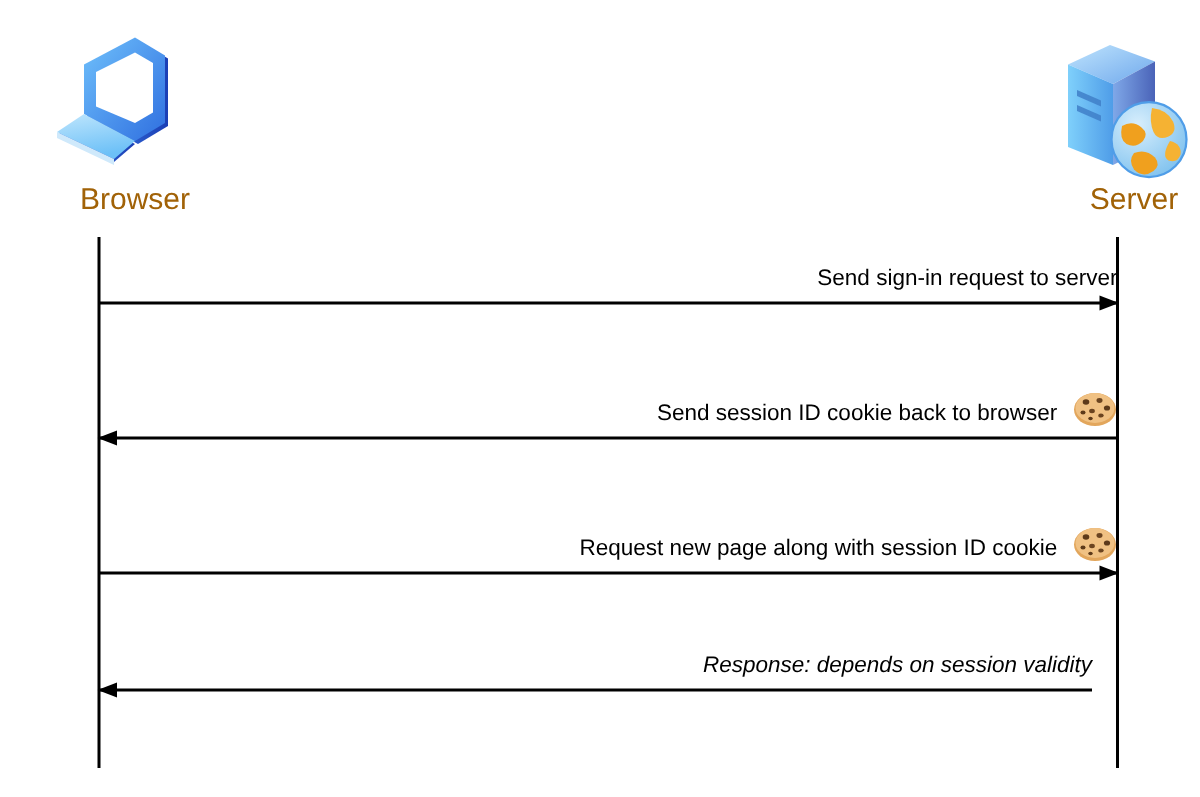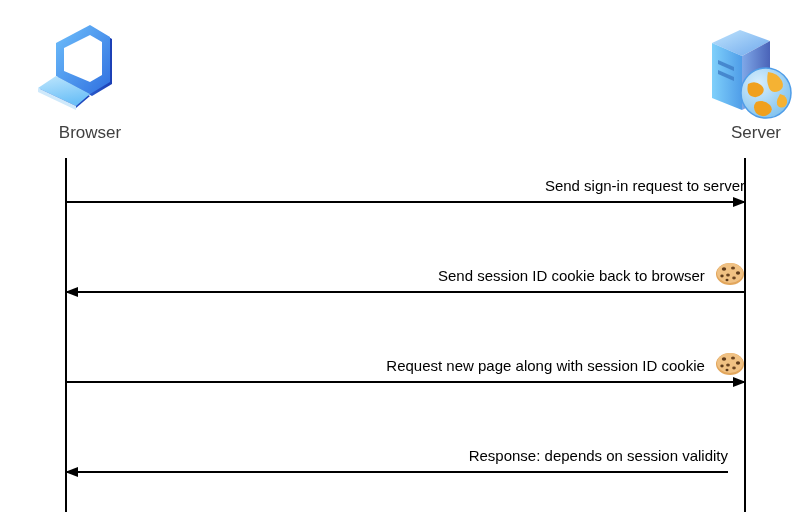--- a/index.html
+++ b/index.html
@@ -24,22 +24,22 @@
     text-align: center;
     width: 160px;
   }
   .actor-icon {
     width: 100px;
     height: 100px;
     margin: 0 auto;
     display: block;
   }
   .actor-label {
-    font-size: 17px;
-    color: #404040;
+    font-size: 20px;
+    color: #a16207;
     line-height: 18px;
     margin-top: 2px;
     white-space: nowrap;
     padding-left: 20px;
   }
 
   #actor-browser { left: 0px;   top: 22px; }
   #actor-server  { left: 666px; top: 22px; }
 
   
@@ -211,21 +211,21 @@
         <ellipse cx="13" cy="13" rx="1.9" ry="1.5" fill="#6b4420"></ellipse>
         <ellipse cx="7" cy="14" rx="1.7" ry="1.4" fill="#5d3a1a"></ellipse>
         <ellipse cx="19" cy="16" rx="1.8" ry="1.4" fill="#6b4420"></ellipse>
         <ellipse cx="12" cy="18" rx="1.5" ry="1.2" fill="#5d3a1a"></ellipse>
       </svg>
     </div>
     <div class="msg-line"></div>
     <div class="msg-arrow right"></div>
   </div>
 
-  <div class="message" id="message-4" style="left:66px; top:433px; width:662px;">
+  <div class="message" id="message-4" style="left:66px; top:421px; width:662px;font-style:italic;">
     <div class="msg-label">
       <span>Response: depends on session validity</span>
     </div>
     <div class="msg-line"></div>
     <div class="msg-arrow left"></div>
   </div>
 
 </div>
 
 </body></html>

